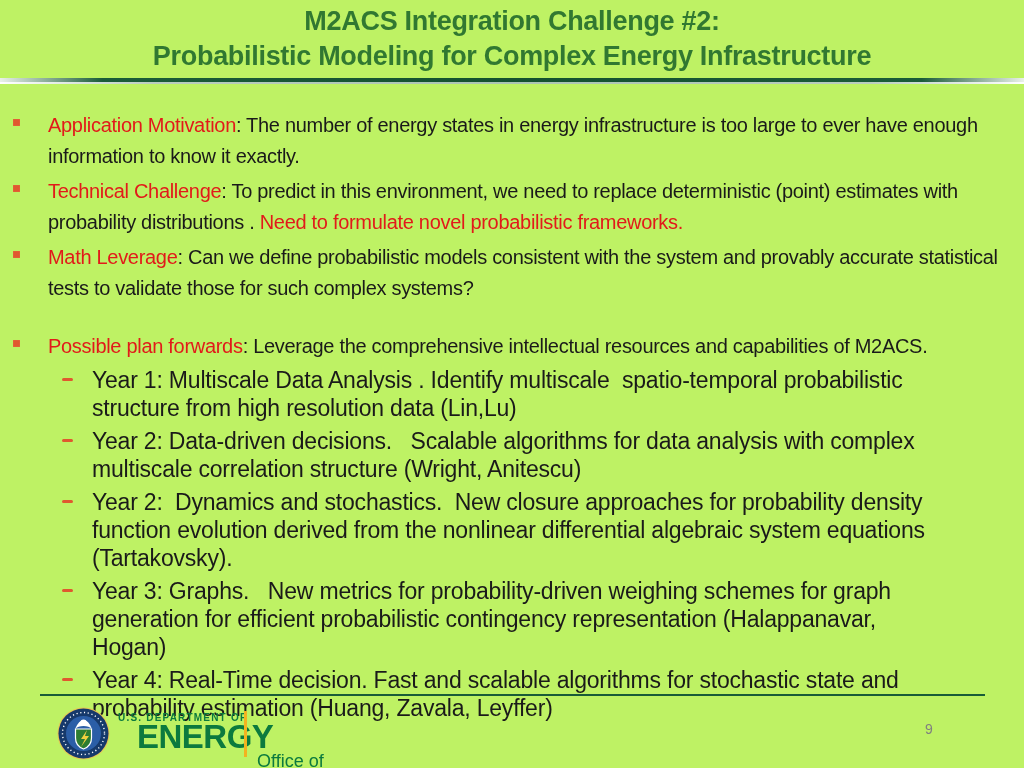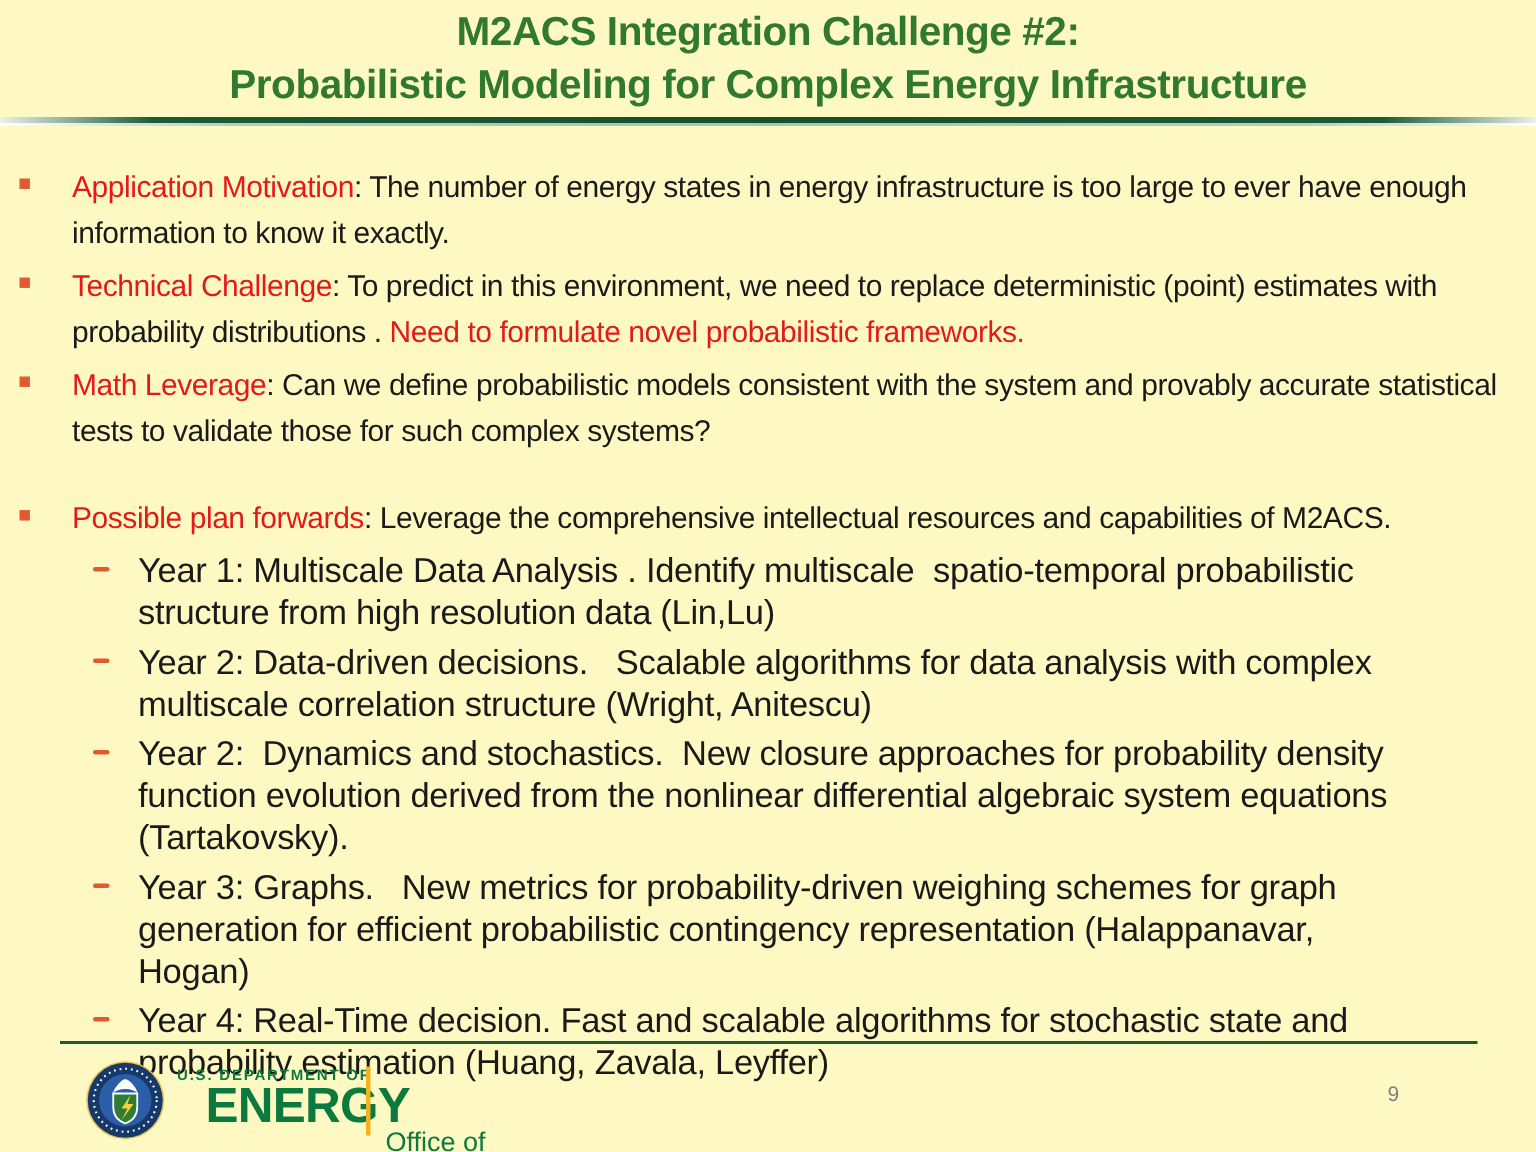--- a/index.html
+++ b/index.html
@@ -1,19 +1,19 @@
 <!DOCTYPE html>
 <html><head>
 <meta charset="utf-8">
 <style>
   html,body{margin:0;padding:0;background:#ffffff;}
   .slide{
     position:relative;
     width:1024px;height:768px;
-    background:#fef9c3;
+    background:#bef264;
     font-family:"Liberation Sans",sans-serif;
     overflow:hidden;
     color:#1a1a1a;
   }
   
   .title{
     padding-top:4px;
     text-align:center;
     color:#317831;
     font-weight:bold;

